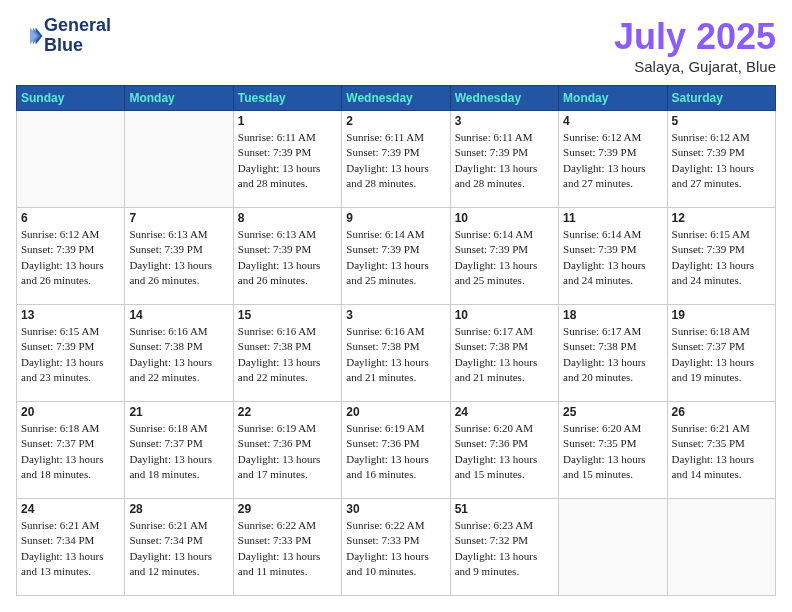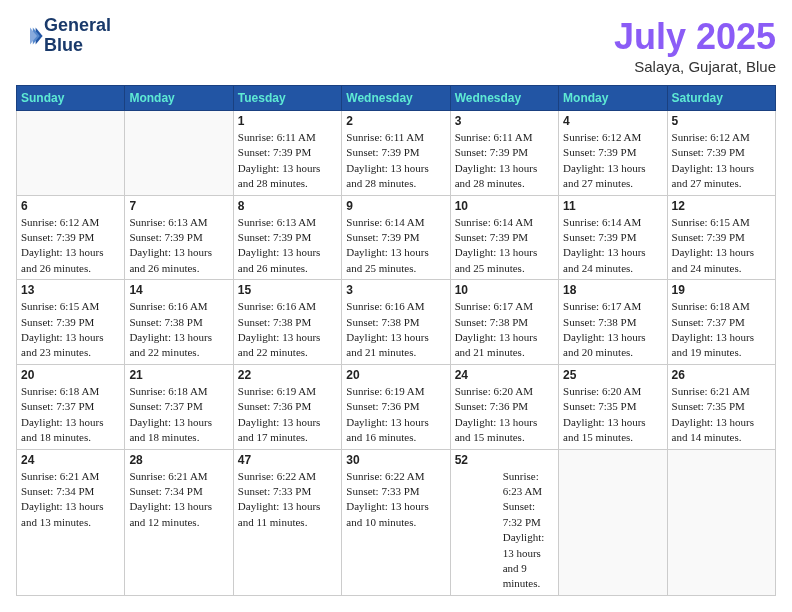--- a/index.html
+++ b/index.html
@@ -298,34 +298,34 @@
 Sunset: 7:34 PM
 Daylight: 13 hours and 13 minutes.</div>
           </td>
           <td>
             <span class="day-num">28</span>
             <div class="day-info" style="white-space: pre-line;">Sunrise: 6:21 AM
 Sunset: 7:34 PM
 Daylight: 13 hours and 12 minutes.</div>
           </td>
           <td>
-            <span class="day-num">47</span>
+            <span class="day-num">29</span>
             <div class="day-info" style="white-space: pre-line;">Sunrise: 6:22 AM
 Sunset: 7:33 PM
 Daylight: 13 hours and 11 minutes.</div>
           </td>
           <td>
             <span class="day-num">30</span>
             <div class="day-info" style="white-space: pre-line;">Sunrise: 6:22 AM
 Sunset: 7:33 PM
 Daylight: 13 hours and 10 minutes.</div>
           </td>
           <td>
-            <span class="day-num">52</span>
-            <div class="day-info" style="white-space: pre-line; margin-left: 48px;">Sunrise: 6:23 AM
+            <span class="day-num">51</span>
+            <div class="day-info" style="white-space: pre-line;">Sunrise: 6:23 AM
 Sunset: 7:32 PM
 Daylight: 13 hours and 9 minutes.</div>
           </td>
           <td class="empty"></td>
           <td class="empty"></td>
         </tr>
       </tbody>
   </table>
 </div>
 

